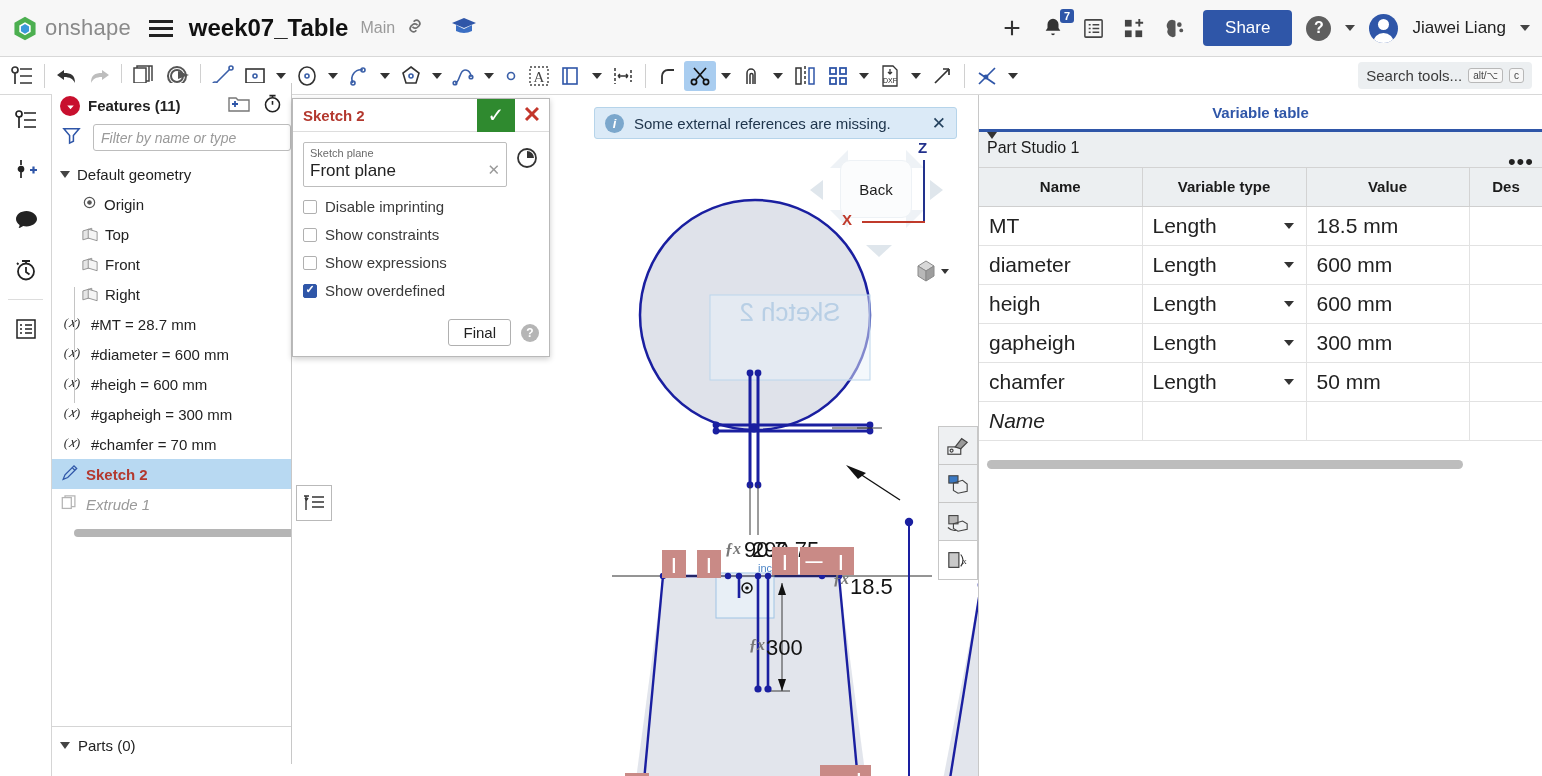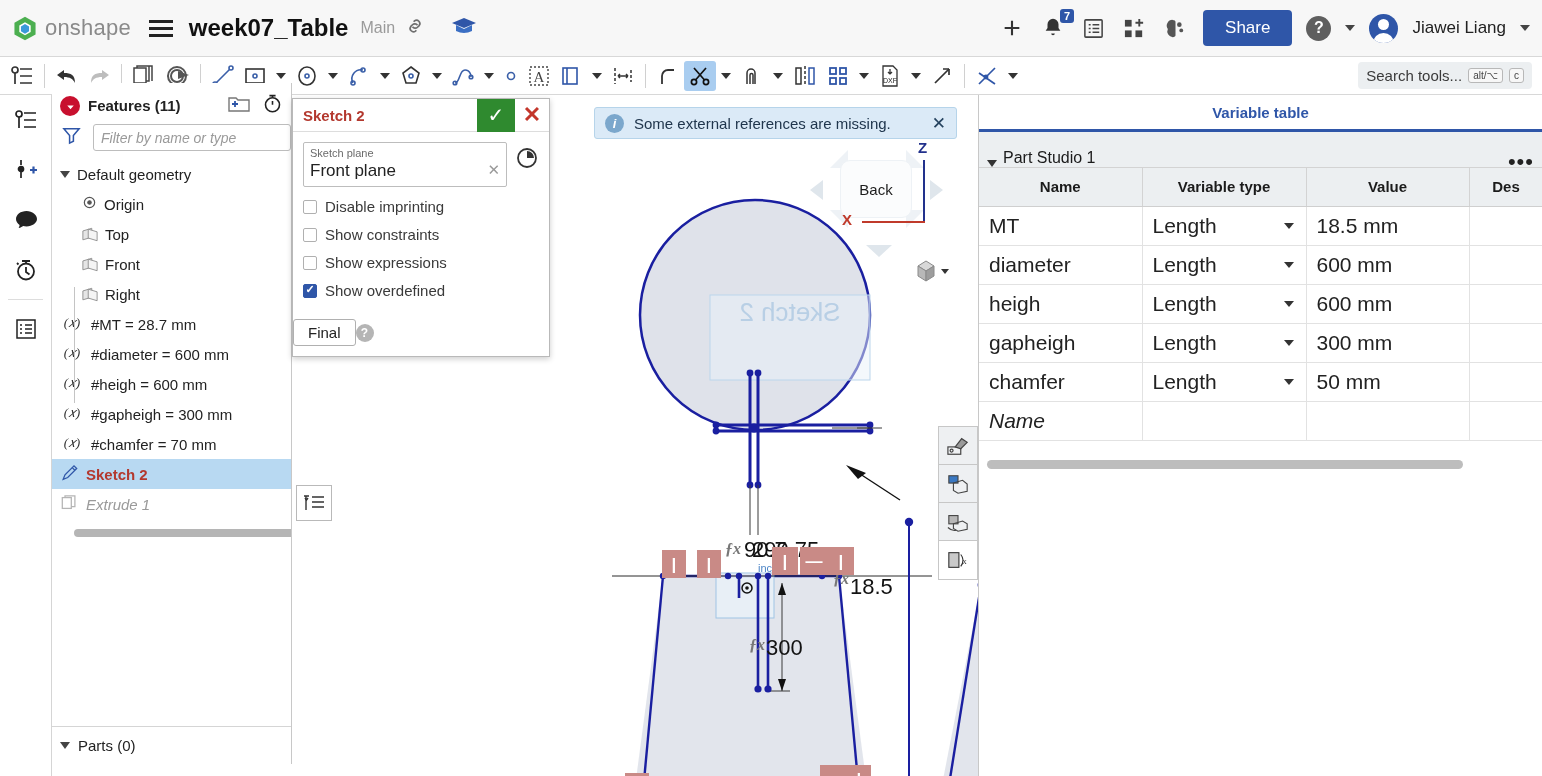--- a/index.html
+++ b/index.html
@@ -152,22 +152,22 @@
   .field-x { position:absolute; right:6px; bottom:7px; color:#9a9a9a;
      font-size:15px; cursor:pointer; }
   .hist-ico { width:24px;height:24px; margin-top:4px; cursor:pointer; }
   .cbrow { display:flex; align-items:center; gap:8px; margin-top: 11px;
      font-size: 15px; color: #3a3a3a; cursor:pointer; }
   .cb { width:14px;height:14px;border:1px solid #b0b0b0; border-radius:2px;
      background:#fff; display:inline-block; position:relative; }
   .cb.on { background:#2f56a8; border-color:#2f56a8; }
   .cb.on::after { content:'✓'; color:#fff; font-size:11px; position:absolute;
      left:1.5px; top:-2px; font-weight:bold; }
-  .dlg-foot { display:flex; align-items:center; 
-     padding: 10px 10px 10px 0; }
+  .dlg-foot { display:flex; align-items:center; justify-content:flex-end;
+     gap:10px; padding: 10px 10px 10px 0; }
   .final-btn { border:1px solid #b0b0b0; background:#fff; border-radius:3px;
      font-size:15px; padding: 4px 14px; cursor:pointer;
      font-family:"Liberation Sans",sans-serif; color:#222; }
   .q-ico { width:18px;height:18px;border-radius:50%;background:#b5b5b5;
      color:#fff;font-size:12px;font-weight:bold;display:flex;
      align-items:center;justify-content:center;cursor:pointer; }
 
   
   .viewport {
     position: absolute; left: 292px; top: 95px; width: 686px; height: 681px;
@@ -219,22 +219,22 @@
 
   
   .vtable {
     position:absolute; left:978px; top:95px; width:564px; height:681px;
     background:#fff; border-left:1px solid #c8c8c8;
   }
   .vt-title { text-align:center; font-size:15px; color:#2f56a8;
      font-weight:bold; padding: 9px 0 8px 0; }
   .vt-rule { height:3px; background:#2f56a8; }
   .vt-group {
-    display:flex; align-items:flex-end; background:#eceff1; height: 36px;
-    border-bottom:1px solid #d3d3d3; padding: 0 8px;
+    display:flex; align-items:flex-start; background:#eceff1; height: 36px;
+    border-bottom:1px solid #d3d3d3; padding: 0 8px; flex-direction: column;
   }
   .vt-group-chev { width:0;height:0;border-left:5px solid transparent;
      border-right:5px solid transparent;border-top:7px solid #333;
      margin-right:6px; cursor:pointer; }
   .vt-group-name { font-size:16px; color:#1b1b1b; }
   .vt-dots { margin-left:auto; font-size:22px; letter-spacing:1px;
      color:#222; cursor:pointer; line-height:10px; }
   table.vt { width: 100%; border-collapse: collapse; table-layout: fixed; }
   table.vt th {
     background:#eceff1; font-size:15px; color:#1b1b1b; height: 38px;

